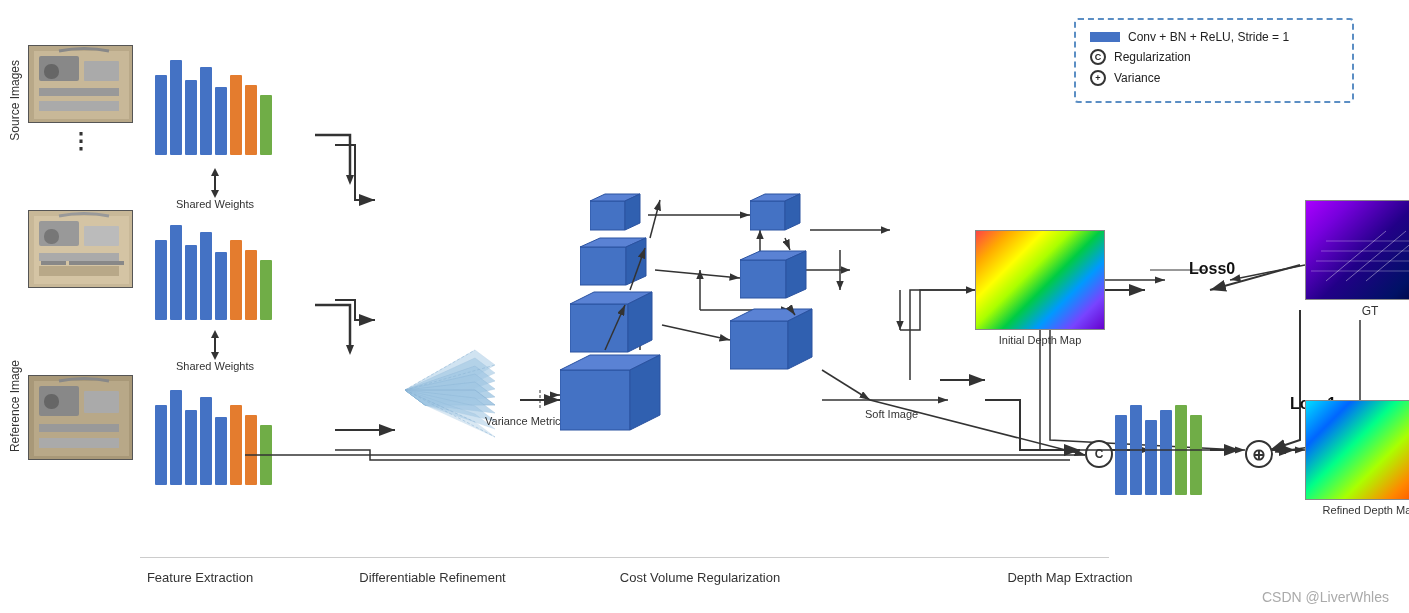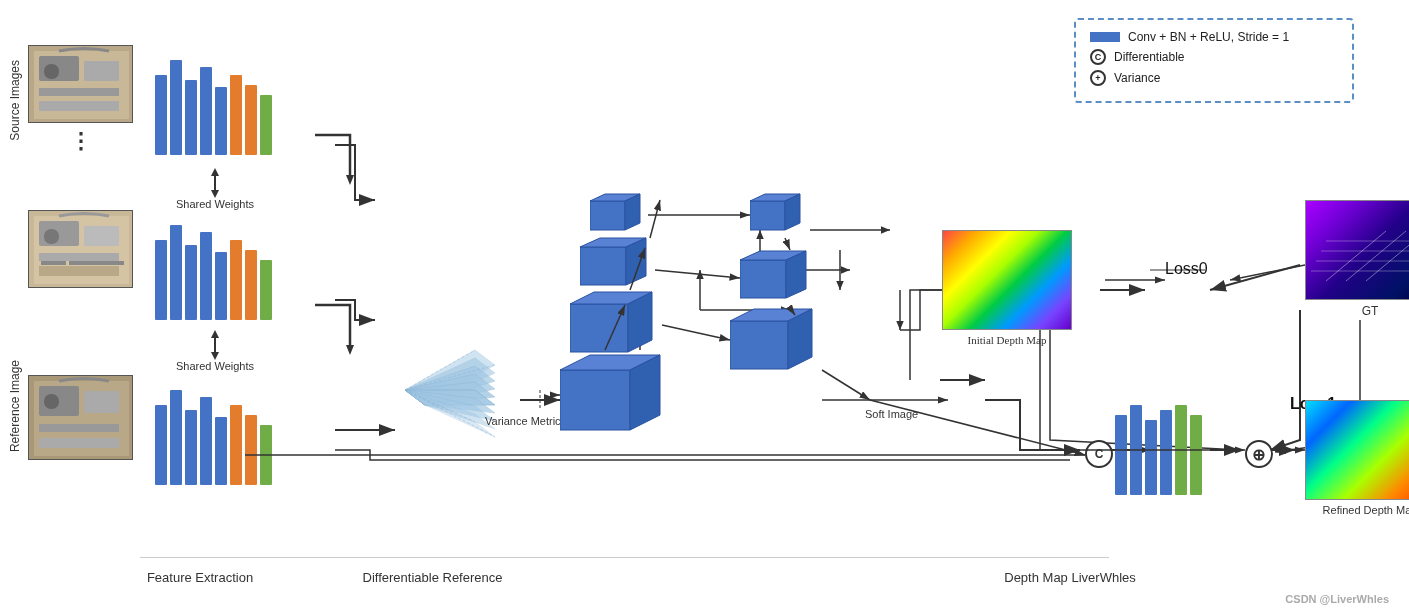--- a/index.html
+++ b/index.html
@@ -88,23 +88,22 @@
       font-size: 13px;
       color: #333;
       font-weight: normal;
     }
 
     
     .watermark {
       position: absolute;
       bottom: 8px;
       right: 20px;
-      font-size: 11px;
+      font-size: 14px;
       color: #aaa;
-      font-weight: bold;
     }
 
     
     .concat-symbol {
       position: absolute;
       width: 28px;
       height: 28px;
       border-radius: 50%;
       border: 2px solid #333;
       background: #fff;
@@ -194,21 +193,21 @@
     <line x1="540" y1="390" x2="540" y2="410" stroke="#333" stroke-width="1" stroke-dasharray="3,2"></line>
   </svg>
 
   <div class="legend">
     <div class="legend-item">
       <div class="legend-color-bar" style="background:#4472c4;"></div>
       <span>Conv + BN + ReLU, Stride = 1</span>
     </div>
     <div class="legend-item">
       <div class="legend-circle">C</div>
-      <span>Differentiable</span>
+      <span>Regularization</span>
     </div>
     <div class="legend-item">
       <div class="legend-circle">+</div>
       <span>Variance</span>
     </div>
   </div>
 
   <div style="position:absolute; left:8px; top:60px; writing-mode:vertical-rl; transform:rotate(180deg); font-size:12px; color:#333;">Source Images</div>
 
   <div style="position:absolute; left:8px; top:360px; writing-mode:vertical-rl; transform:rotate(180deg); font-size:12px; color:#333;">Reference Image</div>
@@ -447,21 +446,21 @@
     <div class="bar bar-blue" style="height:80px;"></div>
     <div class="bar bar-blue" style="height:90px;"></div>
     <div class="bar bar-blue" style="height:75px;"></div>
     <div class="bar bar-blue" style="height:85px;"></div>
     <div class="bar bar-green" style="height:90px;"></div>
     <div class="bar bar-green" style="height:80px;"></div>
   </div>
 
   <div class="add-symbol" style="left:1245px; top:440px;">⊕</div>
 
-  <div style="position:absolute; left:942px; top:230px;font-family:Liberation Serif, serif;">
+  <div style="position:absolute; left:975px; top:230px;">
     <div style="width:130px; height:100px; background: linear-gradient(135deg, #ff4444 0%, #ffaa00 15%, #ffff00 30%, #aaff00 42%, #00cc44 55%, #0099ff 70%, #7744ff 85%, #6600cc 100%); border: 1px solid #888;"></div>
     <div style="text-align:center; font-size:11px; color:#333; margin-top:4px;">Initial Depth Map</div>
   </div>
 
   <svg style="position:absolute;top:0;left:0;width:1409px;height:613px;pointer-events:none;">
     <defs>
       <marker id="arr3" markerWidth="7" markerHeight="5" refX="7" refY="2.5" orient="auto">
         <polygon points="0 0, 7 2.5, 0 5" fill="#333"></polygon>
       </marker>
     </defs>
@@ -472,21 +471,21 @@
     <line x1="1040" y1="450" x2="1245" y2="450" stroke="#333" stroke-width="1.5" marker-end="url(#arr3)"></line>
 
     <line x1="1273" y1="450" x2="1305" y2="450" stroke="#333" stroke-width="1.5" marker-end="url(#arr3)"></line>
 
     <line x1="1360" y1="320" x2="1360" y2="440" stroke="#333" stroke-width="1.5"></line>
     <line x1="1360" y1="440" x2="1275" y2="452" stroke="#333" stroke-width="1.5" marker-end="url(#arr3)"></line>
 
     <line x1="1305" y1="265" x2="1230" y2="280" stroke="#333" stroke-width="1.5" marker-end="url(#arr3)"></line>
   </svg>
 
-  <div style="position:absolute; left:1165px; top:260px; font-size:16px; font-weight:normal; color:#111;">Loss0</div>
+  <div style="position:absolute; left:1189px; top:260px; font-size:16px; font-weight:bold; color:#111;">Loss0</div>
 
   <div style="position:absolute; left:1290px; top:395px; font-size:16px; font-weight:bold; color:#111;">Loss1</div>
 
   <div style="position:absolute; left:1305px; top:200px;">
     <div style="width:130px; height:100px; background: linear-gradient(135deg, #aa00ff 0%, #7700dd 20%, #220088 50%, #001166 80%, #000033 100%); border: 1px solid #888; position:relative;">
 
       <svg width="130" height="100" viewBox="0 0 130 100" style="position:absolute;top:0;left:0;">
         <line x1="20" y1="80" x2="80" y2="30" stroke="rgba(255,255,255,0.4)" stroke-width="1"></line>
         <line x1="40" y1="80" x2="100" y2="30" stroke="rgba(255,255,255,0.4)" stroke-width="1"></line>
         <line x1="60" y1="80" x2="120" y2="30" stroke="rgba(255,255,255,0.4)" stroke-width="1"></line>
@@ -498,20 +497,21 @@
     </div>
     <div style="text-align:center; font-size:12px; color:#333; margin-top:4px;">GT</div>
   </div>
 
   <div style="position:absolute; left:1305px; top:400px;">
     <div style="width:130px; height:100px; background: linear-gradient(135deg, #00ddff 0%, #0066ff 20%, #00ff88 40%, #aaff00 60%, #ff8800 80%, #ff3300 100%); border: 1px solid #888;"></div>
     <div style="text-align:center; font-size:11px; color:#333; margin-top:4px;">Refined Depth Map</div>
   </div>
 
   <div class="section-label" style="left:120px; width:160px;">Feature Extraction</div>
-  <div class="section-label" style="left:350px; width:165px;">Differentiable Reference</div>
-  <div class="section-label" style="left:960px; width:220px;">Depth Map LiverWhles</div>
+  <div class="section-label" style="left:350px; width:165px;">Differentiable Refinement</div>
+  <div class="section-label" style="left:560px; width:280px;">Cost Volume Regularization</div>
+  <div class="section-label" style="left:960px; width:220px;">Depth Map Extraction</div>
 
   <div class="watermark">CSDN @LiverWhles</div>
 
   <div style="position:absolute; bottom:55px; left:140px; right:300px; height:1px; background:#ccc;"></div>
 
 </div>
 
 </body></html>

